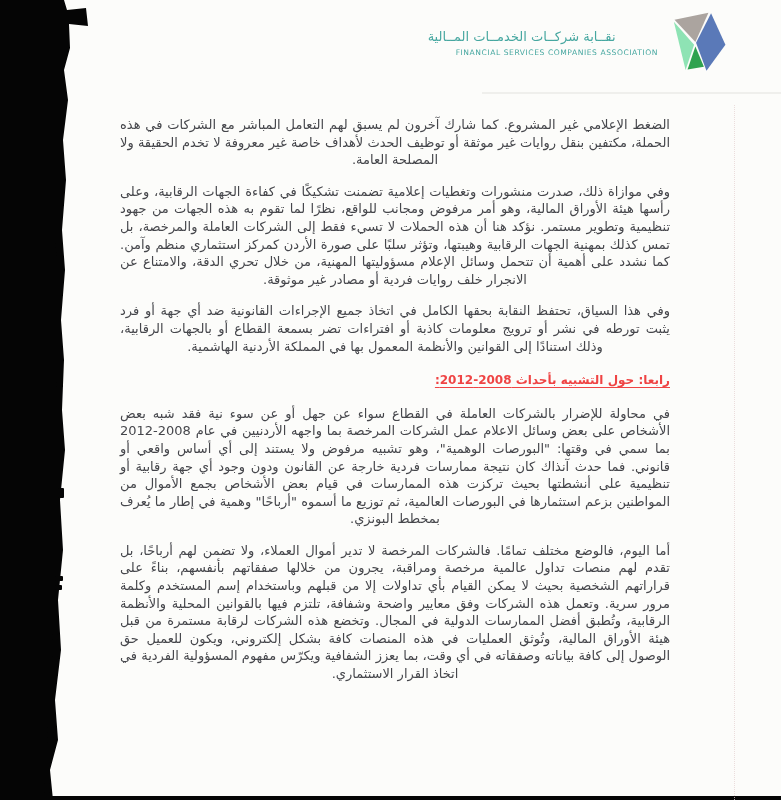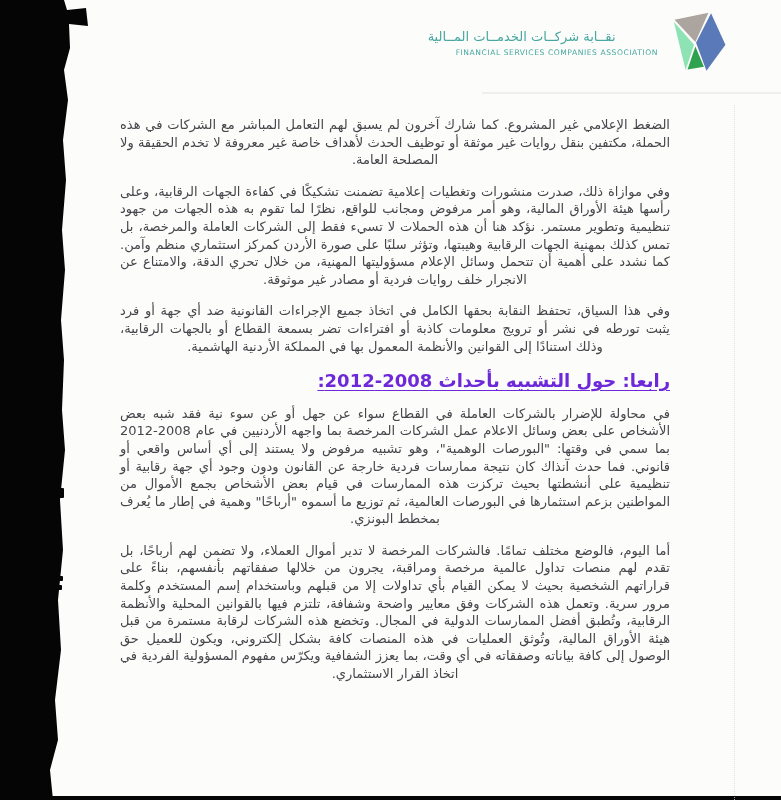--- a/index.html
+++ b/index.html
@@ -27,21 +27,21 @@
   .logo-en{font-size:7.6px;line-height:9px;letter-spacing:.55px;color:#46a7a0;margin-top:4px;direction:ltr;padding-left:28px;}
   .logo-icon{width:66px;height:62px;display:block;}
   
   .content{
     position:absolute;left:120px;top:116px;width:550px;
     direction:rtl;text-align:justify;text-align-last:center;
     font-size:13px;line-height:17.6px;color:#45464b;
   }
   .content p{margin:0 0 14px 0;}
   .section-heading{
-    font-size:18px;font-weight:bold;color:#6d28d9;
+    font-size:12px;font-weight:bold;color:#ef4444;
     margin:17px 0 15px 0;text-align:right;text-align-last:right;
     text-decoration:underline;text-underline-offset:3px;
   }
 </style>
 </head>
 <body>
 
 <div class="page">
 
   <div class="scan-strip"></div>

